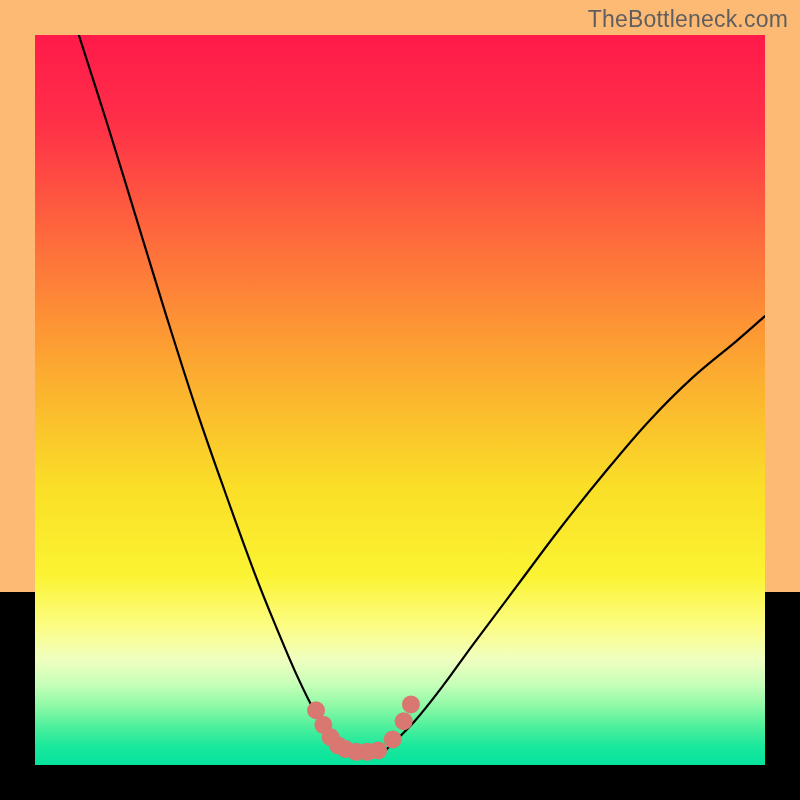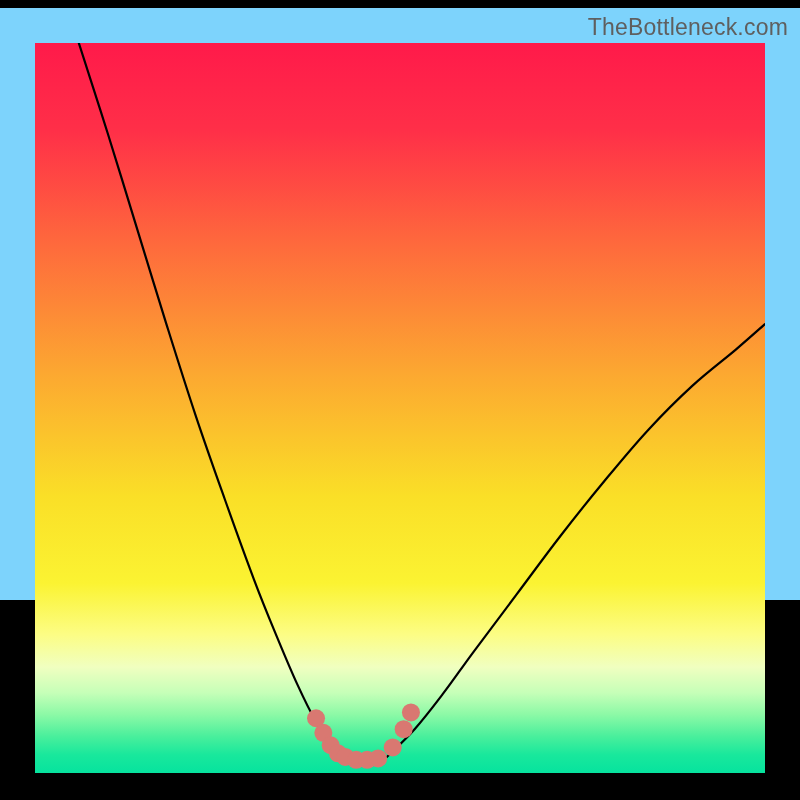--- a/index.html
+++ b/index.html
@@ -7,24 +7,24 @@
     padding: 0;
     width: 800px;
     height: 800px;
     background: #000;
     overflow: hidden;
     font-family: Arial, Helvetica, sans-serif;
   }
   .frame {
     position: absolute;
     left: 0;
-    top: 8px;
+    top: 0;
     width: 800px;
     height: 592px;
-    background: #7dd3fc;
+    background: #fdba74;
   }
   .plot-area {
     position: absolute;
     left: 35px;
     top: 35px;
     width: 730px;
     height: 730px;
     overflow: hidden;
   }
   .gradient {

